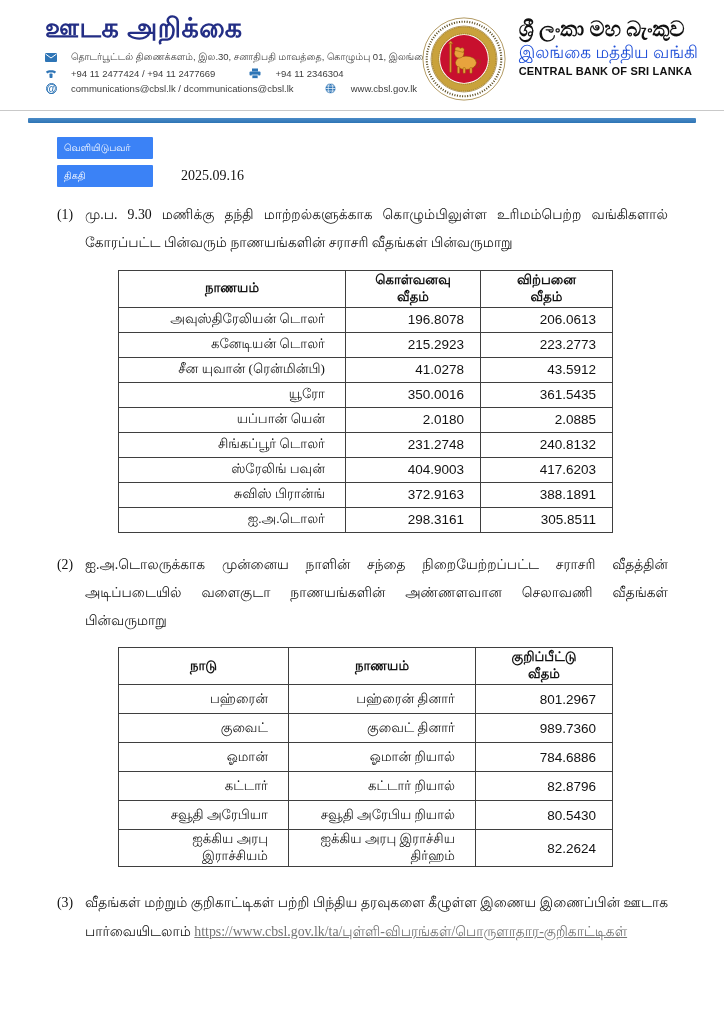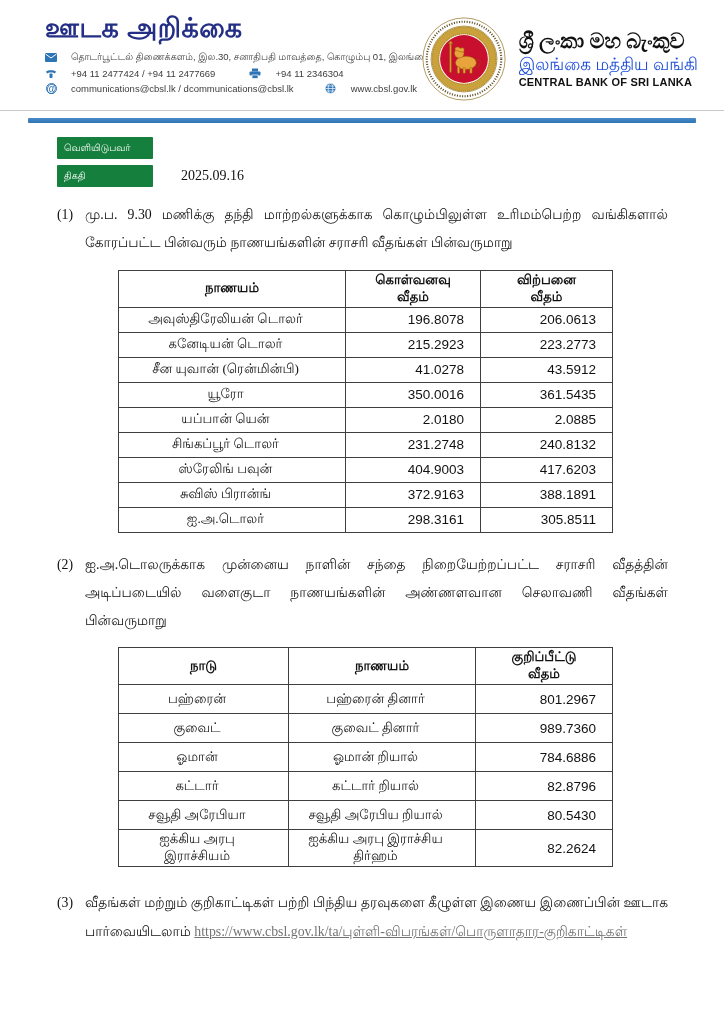--- a/index.html
+++ b/index.html
@@ -10,34 +10,34 @@
   
   .header { display:flex; justify-content:space-between; align-items:flex-start; padding:14px 26px 0 45px; }
   .hdr-left { width:372px; }
   .doc-title { font-family:"Liberation Sans", sans-serif; font-weight:bold; font-size:27px; letter-spacing:0.5px; color:#232E85; line-height:1.1; margin-bottom:7px; }
   .contact-line { display:flex; align-items:center; gap:14px; font-family:"Liberation Sans", sans-serif; font-size:9.5px; color:#3c3c3c; margin-bottom:4px; white-space:nowrap; }
   .cicon { display:inline-flex; width:12px; height:11px; align-items:center; justify-content:center; flex:none; }
   .cicon svg { display:block; }
   .at-glyph { font-family:"Liberation Sans", sans-serif; font-weight:bold; font-size:10px; color:#2E75B6; border:1px solid #2E75B6; border-radius:50%; width:11px; height:11px; line-height:9px; text-align:center; }
   .gap8 { display:inline-block; width:6px; }
 
-  .hdr-right { display:flex; align-items:center; gap:12px; padding-top:2px; }
+  .hdr-right { display:flex; gap:12px; padding-top:2px; }
   .seal { width:86px; height:86px; flex:none; }
   .bank-names { text-align:left; }
   .bank-si { font-size:21px; font-weight:bold; color:#111; line-height:1.25; }
   .bank-ta { font-size:17px; color:#1d4ed8; line-height:1.25; }
   .bank-en { font-family:"Liberation Sans", sans-serif; font-size:11px; font-weight:bold; color:#111; letter-spacing:0.2px; line-height:1.4; }
 
   .hair-rule { border:none; border-top:1px solid #c9c9c9; margin:8px 0 0 0; }
   .blue-rule { height:5px; background:linear-gradient(#4a8bc6,#2E74B5); margin:7px 28px 0 28px; border-radius:1px; }
 
   
   .meta { margin:14px 0 0 57px; }
   .meta-row { display:flex; align-items:center; margin-bottom:6px; }
-  .meta-tag { width:96px; height:22px; background:#15803d; color:#fff; font-family:"Liberation Sans", sans-serif; font-size:9.5px; display:flex; align-items:center; padding-left:7px; border-radius:1px; }
+  .meta-tag { width:96px; height:22px; background:#3b82f6; color:#fff; font-family:"Liberation Sans", sans-serif; font-size:9.5px; display:flex; align-items:center; padding-left:7px; border-radius:1px; }
   .meta-val { margin-left:28px; font-size:14px; color:#111; }
 
   
   .para { display:flex; margin:0 56px 0 57px; font-size:13.8px; line-height:2.05; color:#111; }
   .para .pnum { width:28px; flex:none; }
   .para .ptext { flex:1; text-align:justify; }
   .p1 { margin-top:14px; }
   .p2 { margin-top:18px; }
   .p3 { margin-top:22px; }
   a.doc-link { color:#737373; text-decoration:underline; }
@@ -48,21 +48,21 @@
   th { font-weight:bold; text-align:center; }
   .t1 { margin-top:12px; }
   .t1 th { height:28px; }
   .t1 td { height:25px; }
   .t1 col.c1 { width:227px; } .t1 col.c2 { width:135px; } .t1 col.c3 { width:132px; }
   .t2 { margin-top:12px; }
   .t2 th { height:32px; }
   .t2 td { height:29px; }
   .t2 col.c1 { width:170px; } .t2 col.c2 { width:187px; } .t2 col.c3 { width:137px; }
   td.num { font-family:"Liberation Sans", sans-serif; text-align:right; padding-right:16px; font-size:13.5px; }
-  td.name { text-align:center; padding-left:7px; }
+  td.name { text-align:right; padding-left:7px; }
 </style>
 </head>
 <body>
 
 <div class="page">
 
   <div class="header">
     <div class="hdr-left">
       <div class="doc-title">ஊடக அறிக்கை</div>
 

